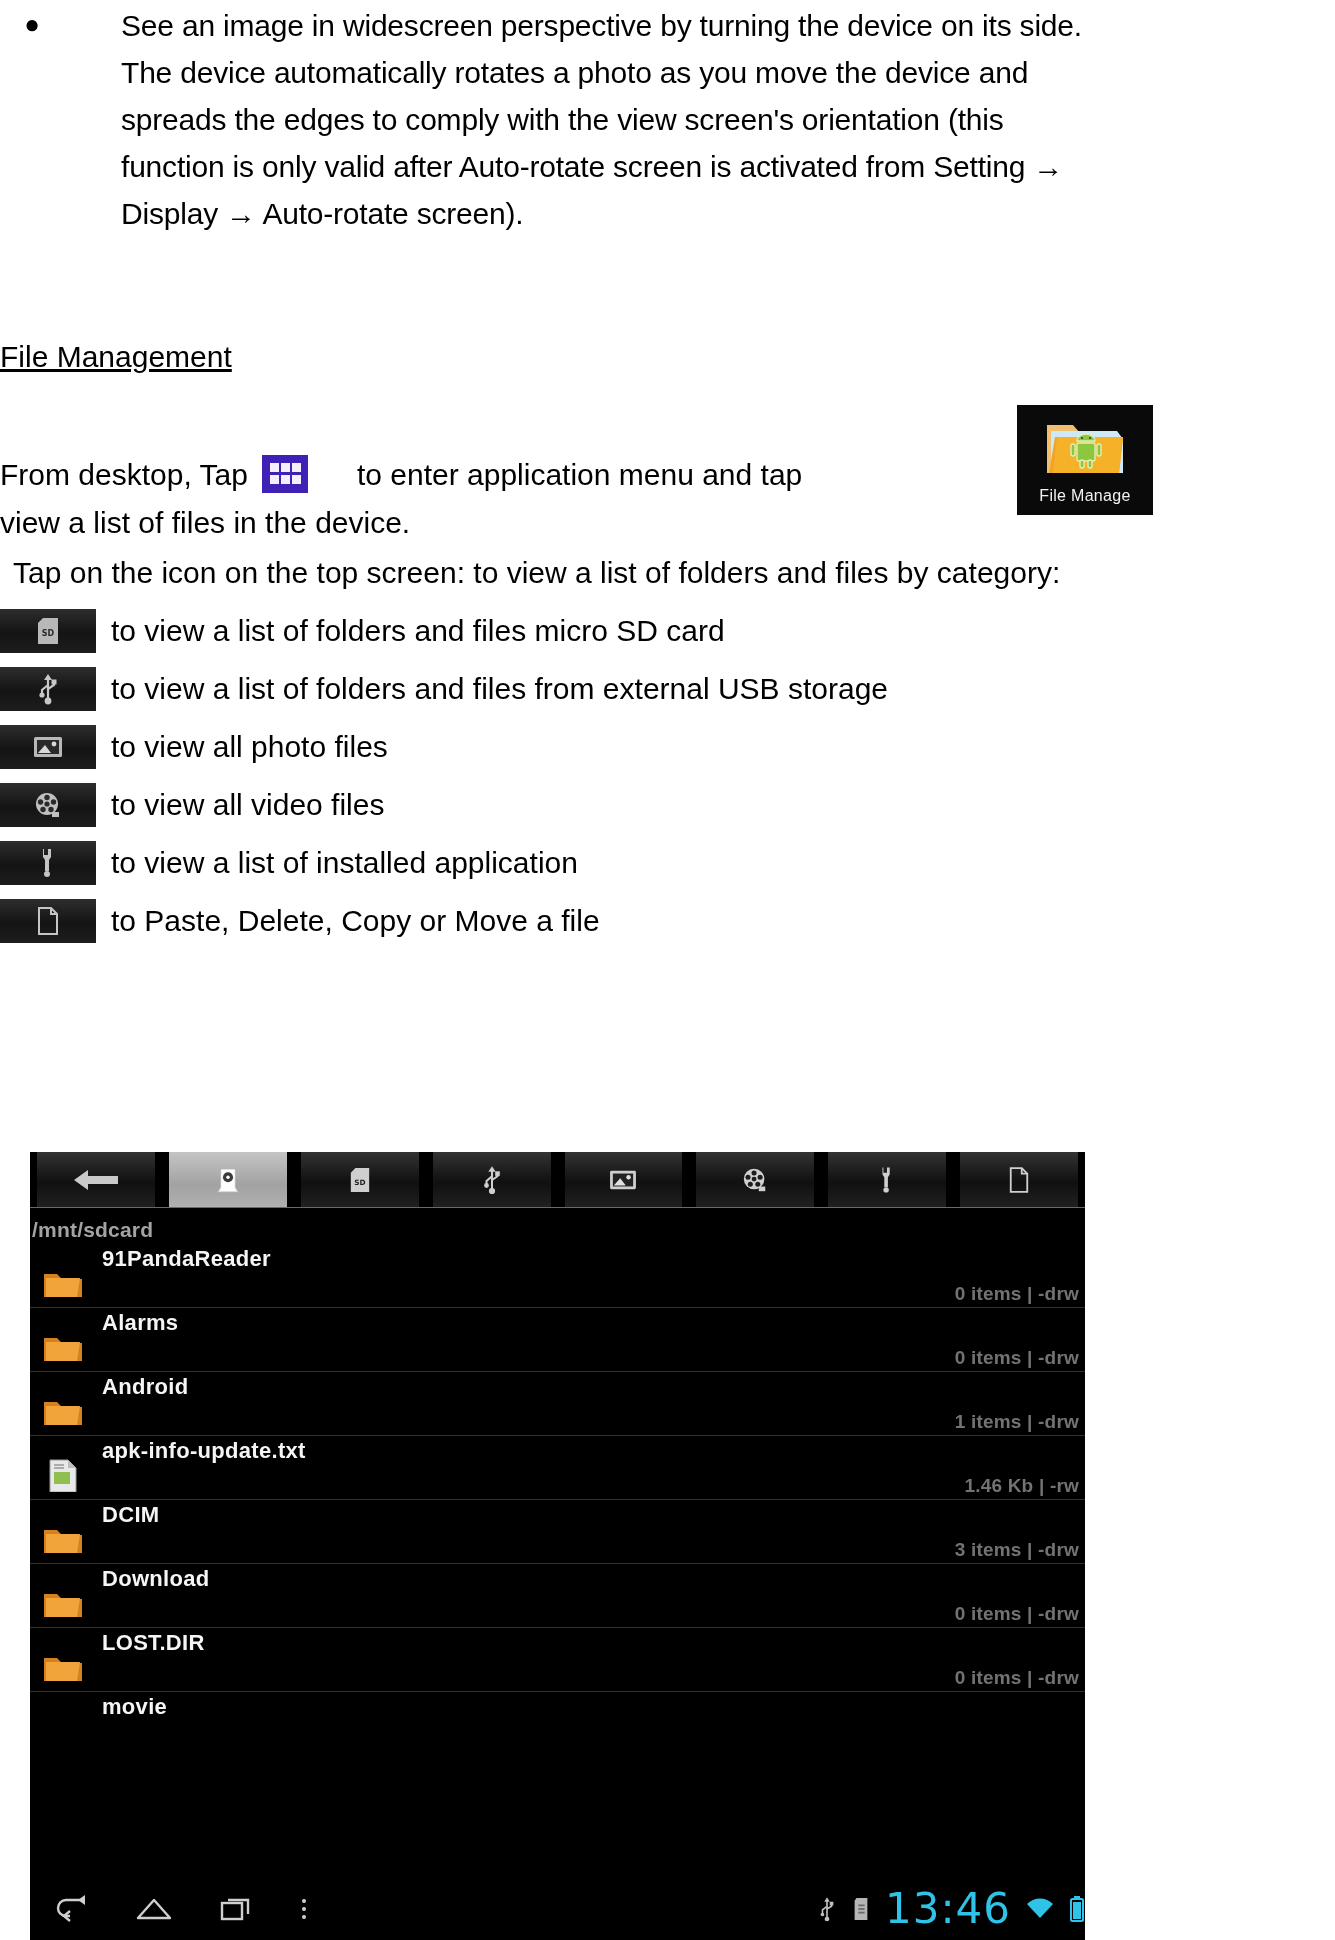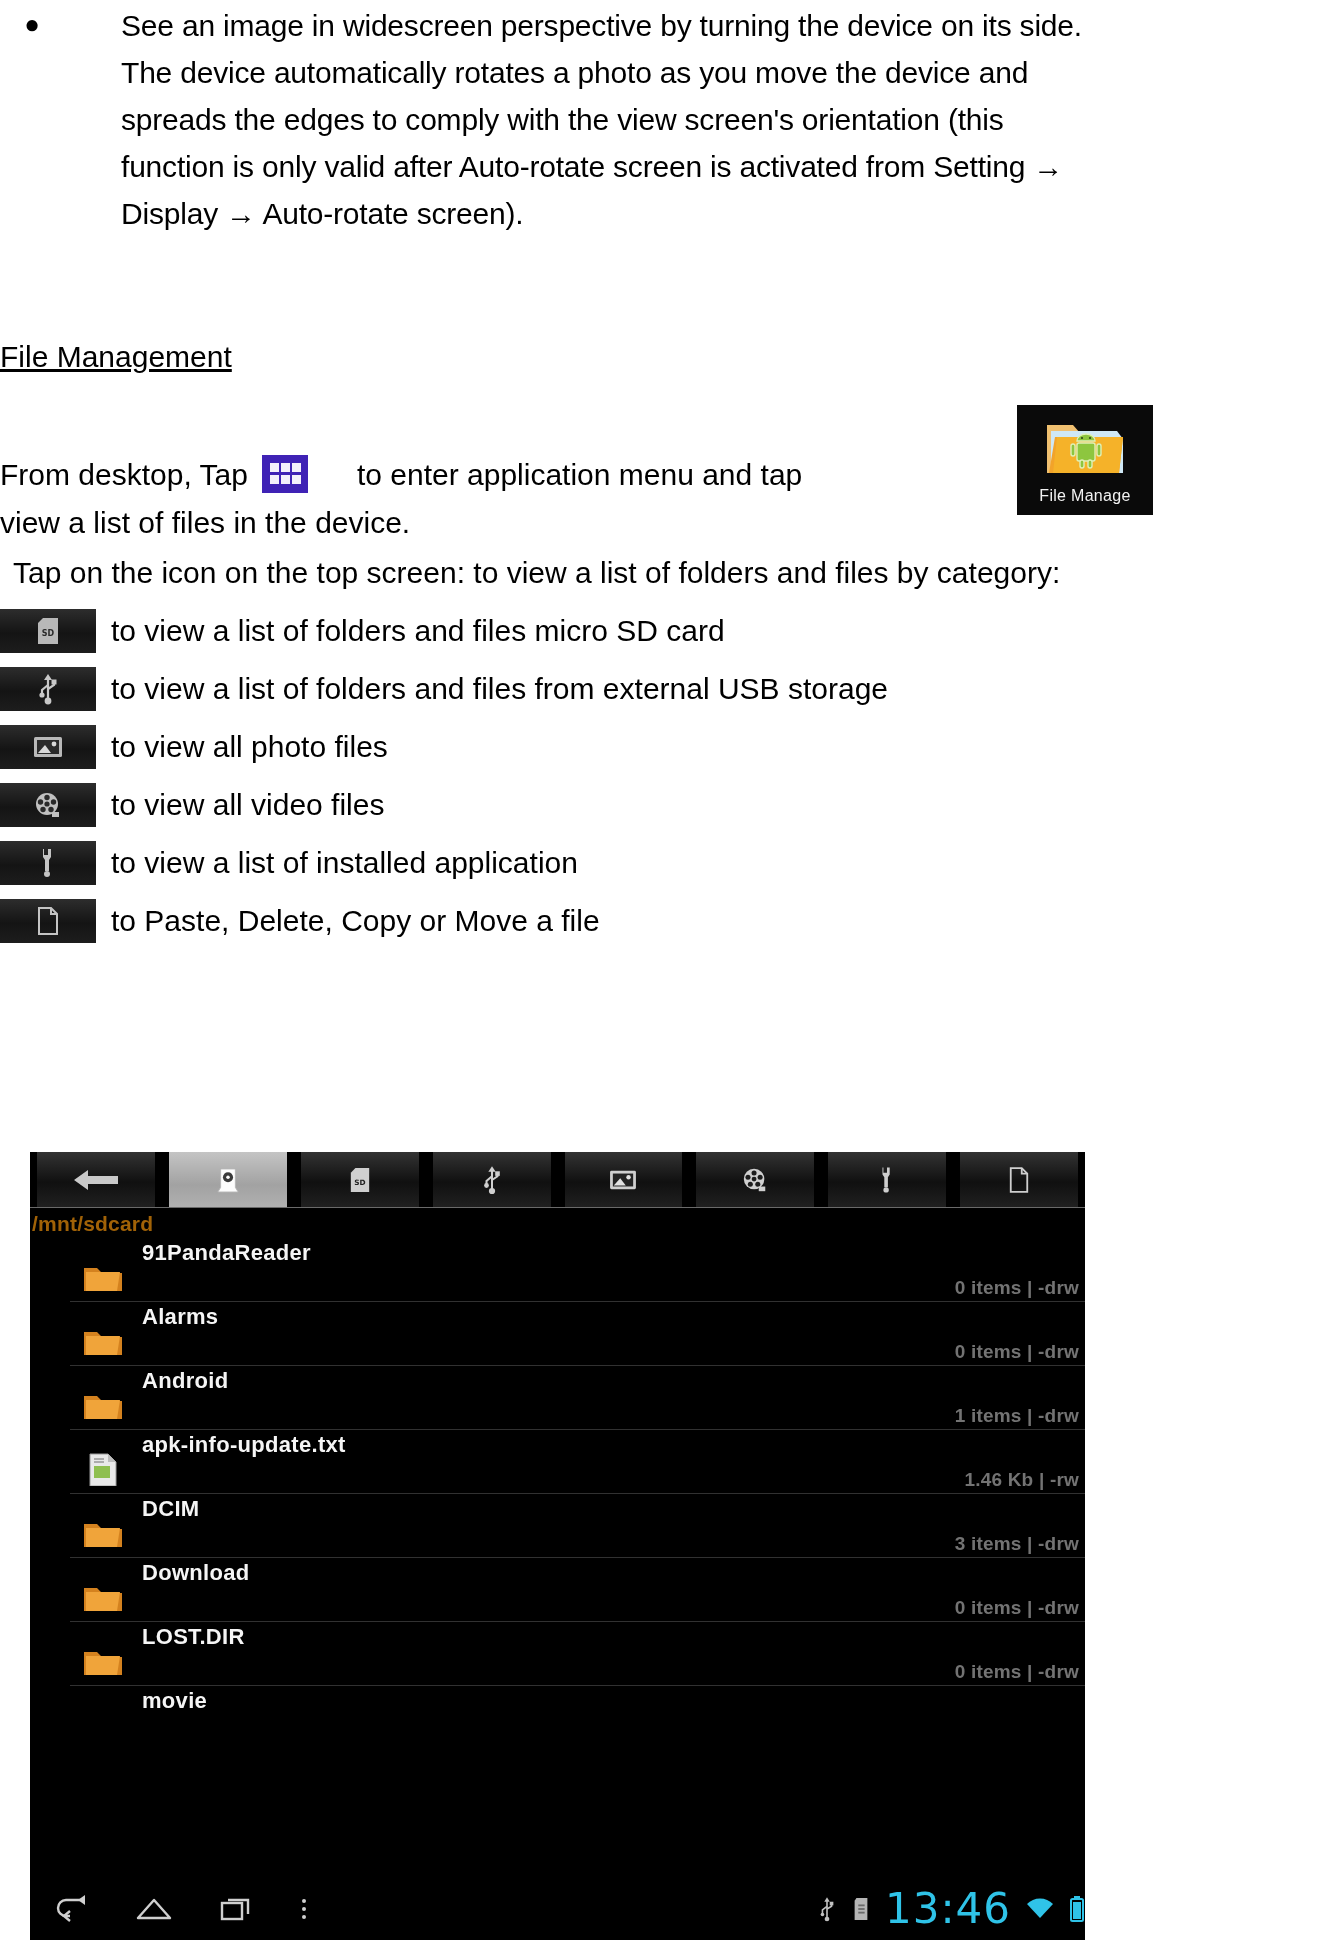--- a/index.html
+++ b/index.html
@@ -158,31 +158,30 @@
     margin: 0 7px;
     background: linear-gradient(#333333, #101010 55%, #202020);
     display: flex;
     align-items: center;
     justify-content: center;
   }
   .tb-btn.selected {
     background: linear-gradient(#c4c4c4, #a2a2a2 60%, #b0b0b0);
   }
   .shot-path {
-    color: #a16207;
+    color: #a3a3a3;
     font-size: 21px;
-    padding: 4px 0 2px 2px;
+    padding: 10px 0 2px 2px;
     font-weight: bold;
     letter-spacing: .2px;
   }
   .file-row {
     position: relative;
     height: 64px;
     border-bottom: 1px solid #313131;
-    margin-left: 40px;
   }
   .file-icon {
     position: absolute;
     left: 12px;
     top: 22px;
     width: 42px;
     height: 34px;
   }
   .file-name {
     position: absolute;

